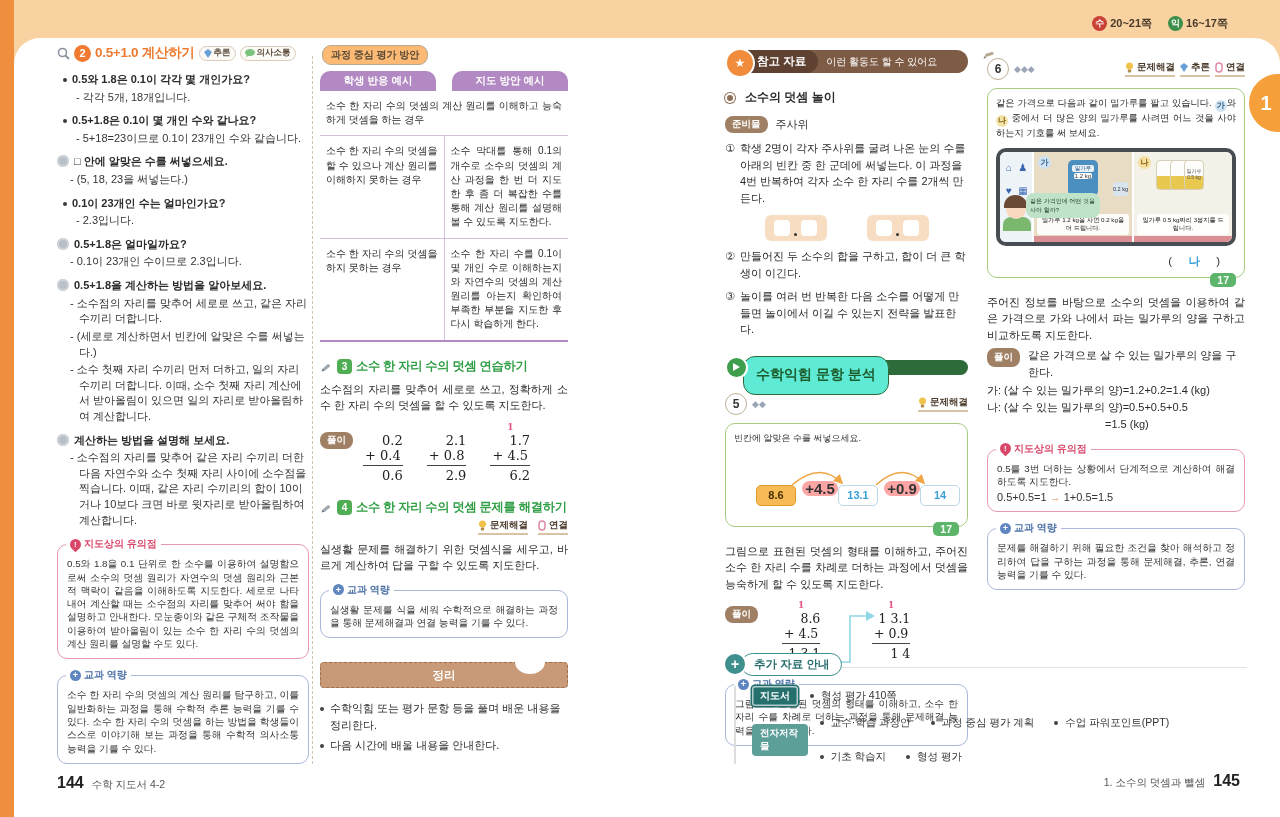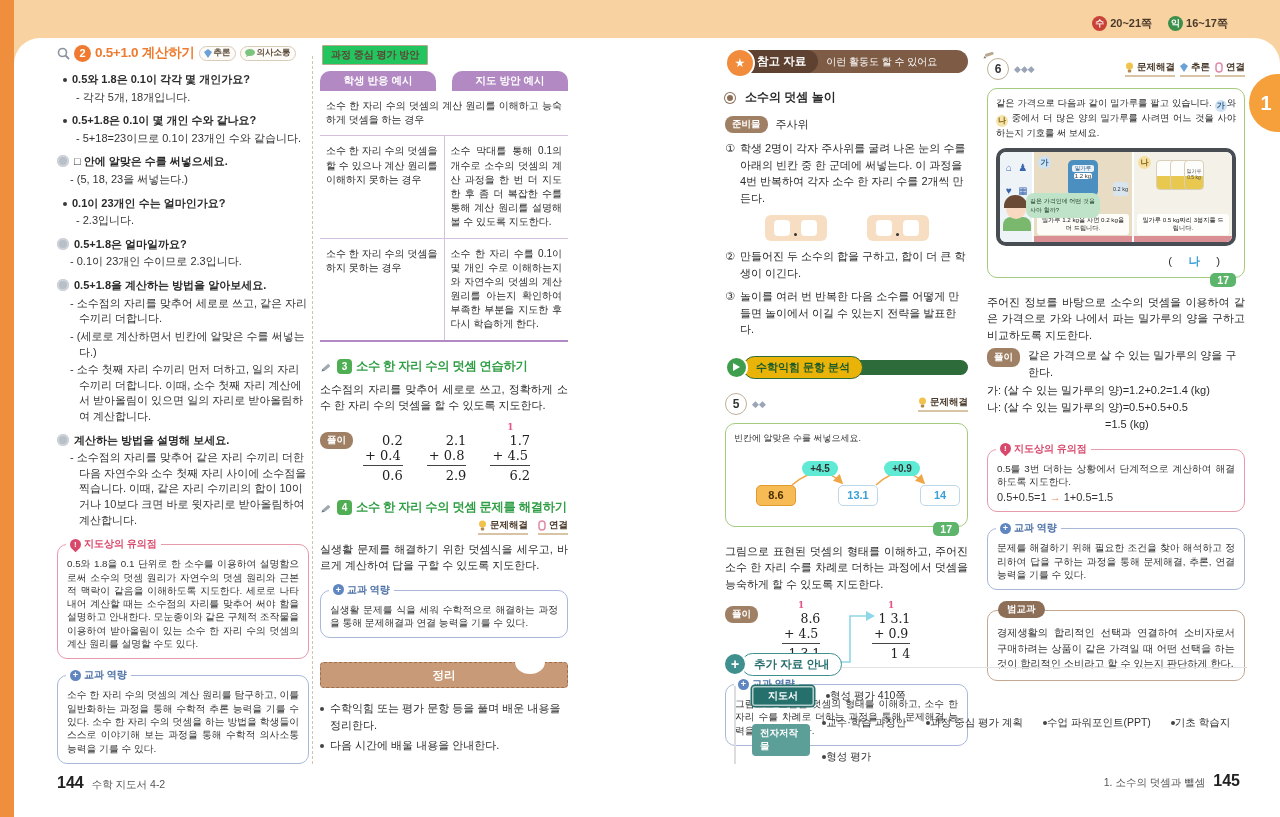--- a/index.html
+++ b/index.html
@@ -52,22 +52,22 @@
   .ico-plus{width:11px;height:11px;border-radius:50%;background:#5f86c0;color:#fff;font-size:9px;font-weight:bold;
             display:inline-flex;align-items:center;justify-content:center;}
   .callout-body{font-size:9.8px;line-height:1.36;text-align:justify;color:#333;}
   
   .footer{position:absolute;display:flex;align-items:baseline;gap:8px;}
   #footer-left{left:57px;top:774px;}
   #footer-right{right:40px;top:772px;}
   .page-num{font-size:16px;font-weight:bold;color:#222;}
   .footer-label{font-size:10.5px;color:#555;}
   
-  .tag-pill{display:inline-block;border:1.2px solid #b9a88e;border-radius:1px;padding:2px 8px;font-size:10px;font-weight:bold;
-            color:#5a4a38;background:#22c55e;position:relative;z-index:2;margin-left:2px;}
+  .tag-pill{display:inline-block;border:1.2px solid #b9a88e;border-radius:9px;padding:2px 8px;font-size:10px;font-weight:bold;
+            color:#5a4a38;background:#fdba74;position:relative;z-index:2;margin-left:2px;}
   .atable{margin-top:6px;}
   .thead{display:flex;gap:16px;}
   .th{flex:1;background:#b289c2;color:#fff;text-align:center;font-size:10.5px;font-weight:bold;padding:3px 0;border-radius:10px 10px 0 0;}
   .tbody{border-bottom:2px solid #b289c2;}
   .trow{display:flex;}
   .trow + .trow{border-top:1px solid #d4bfdf;}
   .td{flex:1;padding:8px 6px;font-size:10px;line-height:1.42;text-align:justify;}
   .td + .td{border-left:1px solid #d4bfdf;}
   
   .sec-head{display:flex;align-items:center;gap:4px;margin-top:16px;}
@@ -110,40 +110,40 @@
   .dice-row{display:flex;justify-content:center;gap:40px;margin:9px 0 2px;}
   .dice{width:62px;height:26px;background:#f7ddc2;border-radius:6px;display:flex;align-items:center;justify-content:center;gap:4px;}
   .dcell{width:16px;height:16px;background:#fff;border-radius:4px;}
   .ddot{width:3px;height:3px;background:#333;border-radius:50%;align-self:flex-end;margin-bottom:5px;}
   
   .rev-banner{position:relative;height:23px;margin-top:18px;}
   .rev-bar{position:absolute;left:14px;right:0;top:4px;height:15px;background:#2e6b3a;border-radius:3px 10px 10px 3px;}
   .rev-icon{position:absolute;left:0;top:0;width:23px;height:23px;border-radius:50%;background:#3f9e4d;border:2px solid #fff;
             z-index:2;display:flex;align-items:center;justify-content:center;box-sizing:border-box;}
   .rev-arrow{width:0;height:0;border-left:7px solid #fff;border-top:4px solid transparent;border-bottom:4px solid transparent;}
-  .rev-pill{position:absolute;left:18px;top:0;height:21px;background:#eab308;border:1.6px solid #2e6b3a;border-radius:12px;
-            padding:0 12px;font-weight:bold;font-size:11px;color:#1d5c2a;display:flex;align-items:center;z-index:1;}
+  .rev-pill{position:absolute;left:18px;top:0;height:21px;background:#5eead4;border:1.6px solid #2e6b3a;border-radius:12px;
+            padding:8px 12px;font-weight:bold;font-size:14px;color:#1d5c2a;display:flex;align-items:center;z-index:1;}
   
   .prob-head{display:flex;align-items:center;gap:5px;margin-top:14px;position:relative;}
   .num-circle{width:20px;height:20px;border-radius:50%;border:1.5px solid #c0b096;background:#fff;font-weight:bold;font-size:12px;
               display:inline-flex;align-items:center;justify-content:center;flex:none;color:#333;}
   .gem{color:#9aa6b8;font-size:9px;}
   .spacer{flex:1;}
   .pbox{position:relative;border:1.6px solid #a5cc7e;border-radius:10px;background:#fff;margin-top:8px;padding:8px;}
   .pbox-instr{font-size:9px;color:#333;}
   .tag17{position:absolute;right:8px;bottom:-10px;background:#5cb56a;color:#fff;font-weight:bold;font-size:10.5px;
          padding:1px 7px;border-radius:5px;z-index:2;}
   
   .flow{position:relative;height:62px;}
   .fbox{position:absolute;width:38px;height:19px;border-radius:5px;display:flex;align-items:center;justify-content:center;
         font-size:11px;font-weight:bold;}
   .fbox.orange{background:#f7bb56;border:1px solid #e09a2e;color:#4a3000;}
   .fbox.blue{background:#fff;border:1.2px solid #bcd8ea;color:#3aa0d8;}
-  .foval{position:absolute;width:36px;height:15px;border-radius:8px;background:#5eead4;font-size:10px;font-weight:bold;color:#333;
-         display:flex;align-items:center;justify-content:center;}
+  .foval{position:absolute;width:36px;height:15px;border-radius:8px;background:#fca5a5;font-size:15px;font-weight:bold;color:#333;
+         display:flex;align-items:center;justify-content:center;margin-top:20px;}
   
   .p5sol{position:relative;height:76px;flex:1;}
   .p5sol .vadd{position:absolute;font-size:12.5px;}
   
   .q-small{font-size:9.3px;line-height:1.5;text-align:justify;}
   .inline-ga,.inline-na{display:inline-flex;width:12px;height:12px;border-radius:50%;font-size:8px;font-weight:bold;
         align-items:center;justify-content:center;vertical-align:-2px;}
   .inline-ga{background:#cfe3f2;color:#2a5a86;}
   .inline-na{background:#f6e3a8;color:#7a5a10;}
   .phone{position:relative;margin-top:7px;height:98px;background:#474d52;border-radius:10px;padding:4px;box-sizing:border-box;}
@@ -191,25 +191,25 @@
   
   #extras{left:723px;top:652px;width:524px;position:absolute;}
   .extra-head{position:relative;display:flex;align-items:center;}
   .extra-icon{width:24px;height:24px;border-radius:50%;background:#3f8f8f;border:2px solid #fff;color:#fff;font-weight:bold;
               font-size:14px;display:flex;align-items:center;justify-content:center;z-index:2;box-sizing:border-box;}
   .extra-pill{height:21px;background:#fff;border:1.6px solid #3f8f8f;border-radius:12px;padding:0 12px;margin-left:-6px;
               font-weight:bold;font-size:11.5px;color:#2a6f6f;display:flex;align-items:center;z-index:1;}
   .extra-rule{flex:1;border-bottom:1.5px solid #e2e2e2;margin-bottom:-6px;}
   .extra-body{margin:10px 0 0 11px;border-left:2px solid #ddd;padding-left:16px;}
   .extra-row{display:flex;align-items:center;gap:12px;margin-bottom:10px;}
-  .b-jidoseo{background:#256f6d;color:#fff;font-size:10px;font-weight:bold;padding:3px 16px;border-radius:3px;
+  .b-jidoseo{background:#256f6d;color:#fff;font-size:10px;font-weight:bold;padding:3px 8px;border-radius:3px;
              box-shadow:inset 0 0 0 1.5px rgba(255,255,255,.65),0 0 0 1.5px #256f6d;}
   .b-ejeo{background:#5c9e98;color:#fff;font-size:9.5px;font-weight:bold;padding:3px 8px;border-radius:4px;}
   .extra-items{display:flex;gap:20px;font-size:10.5px;color:#333;flex-wrap:wrap;}
-  .extra-item{display:flex;align-items:center;gap:0;}
+  .extra-item{display:flex;align-items:center;gap:7px;}
   .extra-item .sq-dot{margin-top:0;}
   svg{display:block;}
 </style>
 </head>
 <body>
 
 <div id="left-strip"></div>
 <div id="sheet"></div>
 <div id="side-tab">
     <span>1</span>
@@ -653,24 +653,20 @@
   </div>
 
   <div class="callout blue">
     <div class="callout-title">
       <span class="ico-plus">+</span>
       <span>교과 역량</span>
     </div>
     <div class="callout-body">문제를 해결하기 위해 필요한 조건을 찾아 해석하고 정리하여 답을 구하는 과정을 통해 문제해결, 추론, 연결 능력을 기를 수 있다.</div>
   </div>
 
-  <div class="cross-box">
-    <span class="cross-badge">범교과</span>
-    <div class="callout-body" style="font-size:10.2px;line-height:1.5;">경제생활의 합리적인 선택과 연결하여 소비자로서 구매하려는 상품이 같은 가격일 때 어떤 선택을 하는 것이 합리적인 소비라고 할 수 있는지 판단하게 한다.</div>
-  </div>
 </div>
 
 <div id="extras">
   <div class="extra-head">
     <span class="extra-icon">+</span>
     <span class="extra-pill">추가 자료 안내</span>
     <span class="extra-rule"></span>
   </div>
   <div class="extra-body">
     <div class="extra-row">

